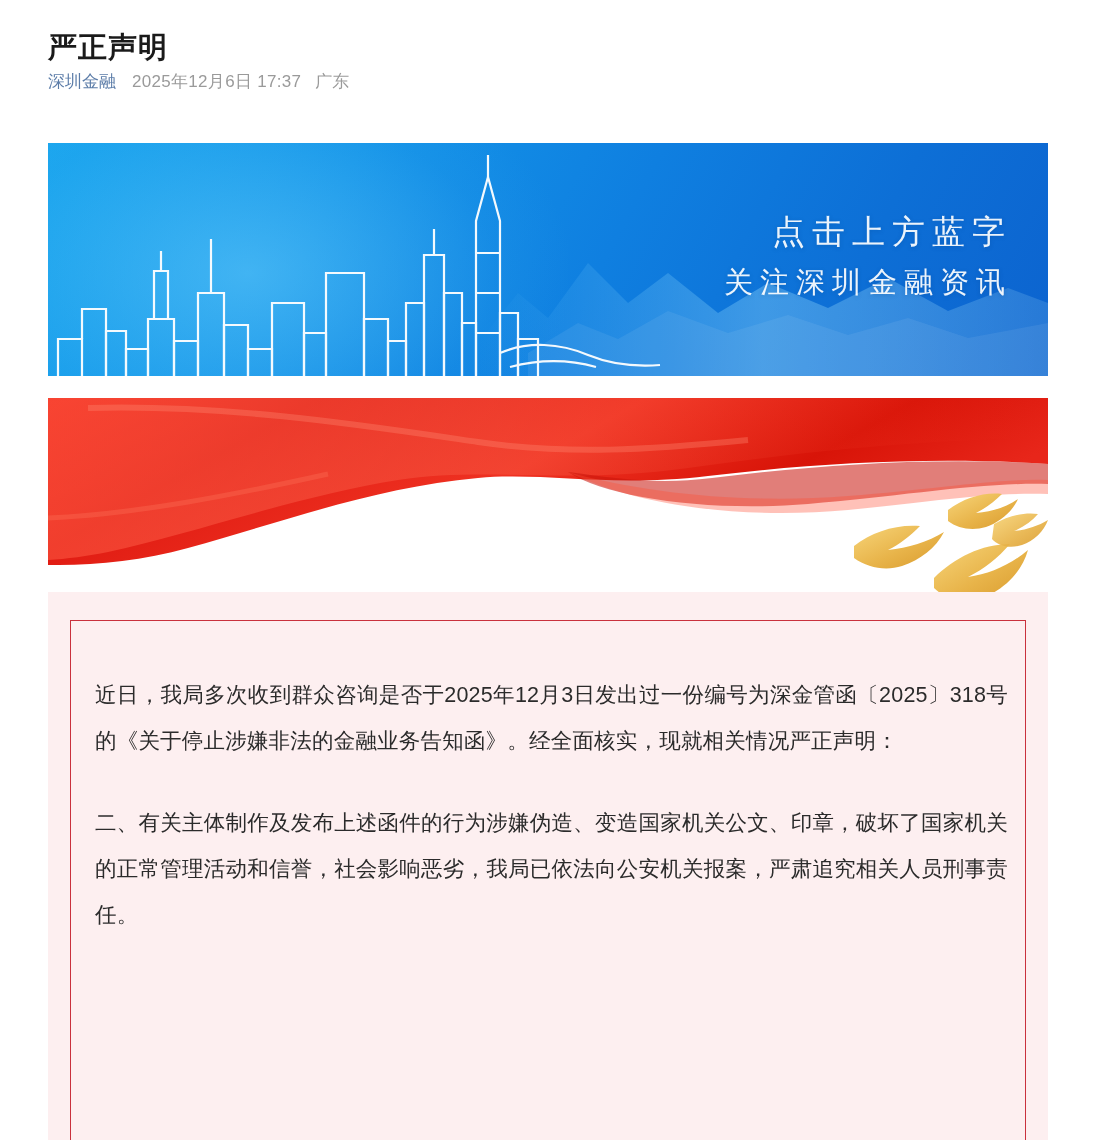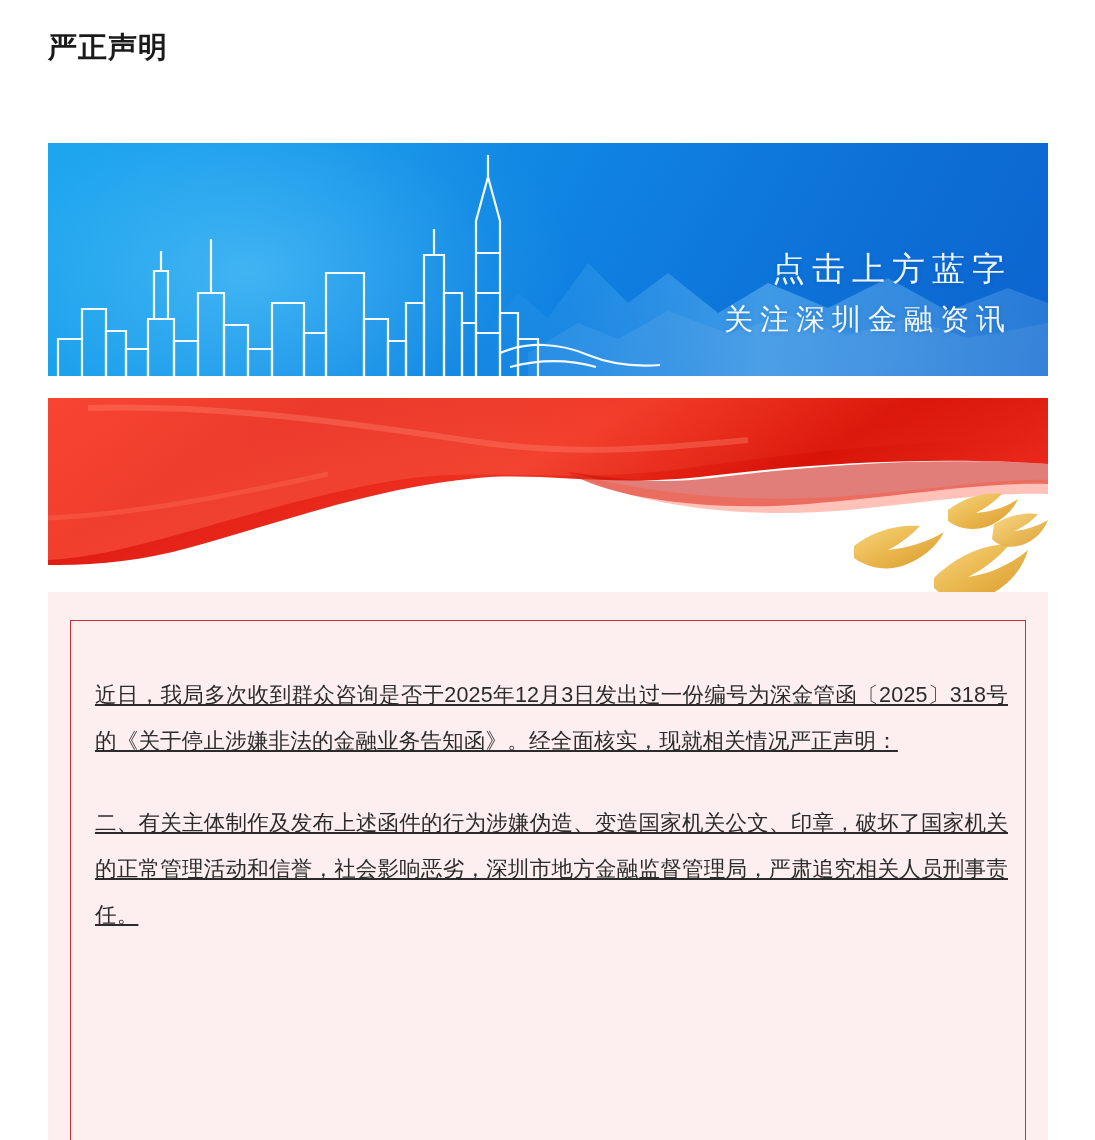--- a/index.html
+++ b/index.html
@@ -85,21 +85,20 @@
     position: absolute;
     right: 36px;
     top: 64px;
     text-align: right;
     color: rgba(255,255,255,0.92);
     font-size: 33px;
     letter-spacing: 7px;
     line-height: 50px;
     font-weight: 500;
     text-shadow: 0 1px 4px rgba(0,60,120,0.25);
-    margin-top: 37px;
   }
   .banner-text div:last-child {
     font-size: 29px;
   }
 
   
   .ribbon {
     position: absolute;
     left: 48px;
     top: 398px;
@@ -140,33 +139,37 @@
     top: 672px;
     width: 925px;
     font-size: 21.5px;
     line-height: 46px;
     color: #2b2b2b;
     letter-spacing: 0.2px;
   }
   .statement-text p {
     margin: 0 12px 36px 0;
     text-align: justify;
-    text-decoration: underline;
   }
   .statement-text p:last-child {
     margin-bottom: 0;
   }
 </style>
 </head>
 <body>
 
 <div class="page">
 
   <h1 class="article-title">严正声明</h1>
 
+  <div class="meta-row">
+    <span class="meta-account">深圳金融</span>
+    <span class="meta-date">2025年12月6日 17:37</span>
+    <span class="meta-location">广东</span>
+  </div>
 
   <div class="banner">
     <div class="banner-glow"></div>
     <svg class="banner-svg" viewBox="0 0 1000 233" preserveAspectRatio="none">
       <defs>
         <linearGradient id="waveg" x1="0" y1="0" x2="1" y2="0">
           <stop offset="0%" stop-color="#7fd4ff" stop-opacity="0.0"></stop>
           <stop offset="50%" stop-color="#9ae0ff" stop-opacity="0.35"></stop>
           <stop offset="100%" stop-color="#bff0ff" stop-opacity="0.15"></stop>
         </linearGradient>
@@ -254,16 +257,16 @@
       </g>
     </svg>
   </div>
 
   <div class="statement-box">
     <div class="statement-inner"></div>
   </div>
 
   <div class="statement-text">
     <p>近日，我局多次收到群众咨询是否于2025年12月3日发出过一份编号为深金管函〔2025〕318号的《关于停止涉嫌非法的金融业务告知函》。经全面核实，现就相关情况严正声明：</p>
-    <p>二、有关主体制作及发布上述函件的行为涉嫌伪造、变造国家机关公文、印章，破坏了国家机关的正常管理活动和信誉，社会影响恶劣，深圳市地方金融监督管理局，严肃追究相关人员刑事责任。</p>
+    <p>二、有关主体制作及发布上述函件的行为涉嫌伪造、变造国家机关公文、印章，破坏了国家机关的正常管理活动和信誉，社会影响恶劣，我局已依法向公安机关报案，严肃追究相关人员刑事责任。</p>
   </div>
 
 </div>
 
 </body></html>

